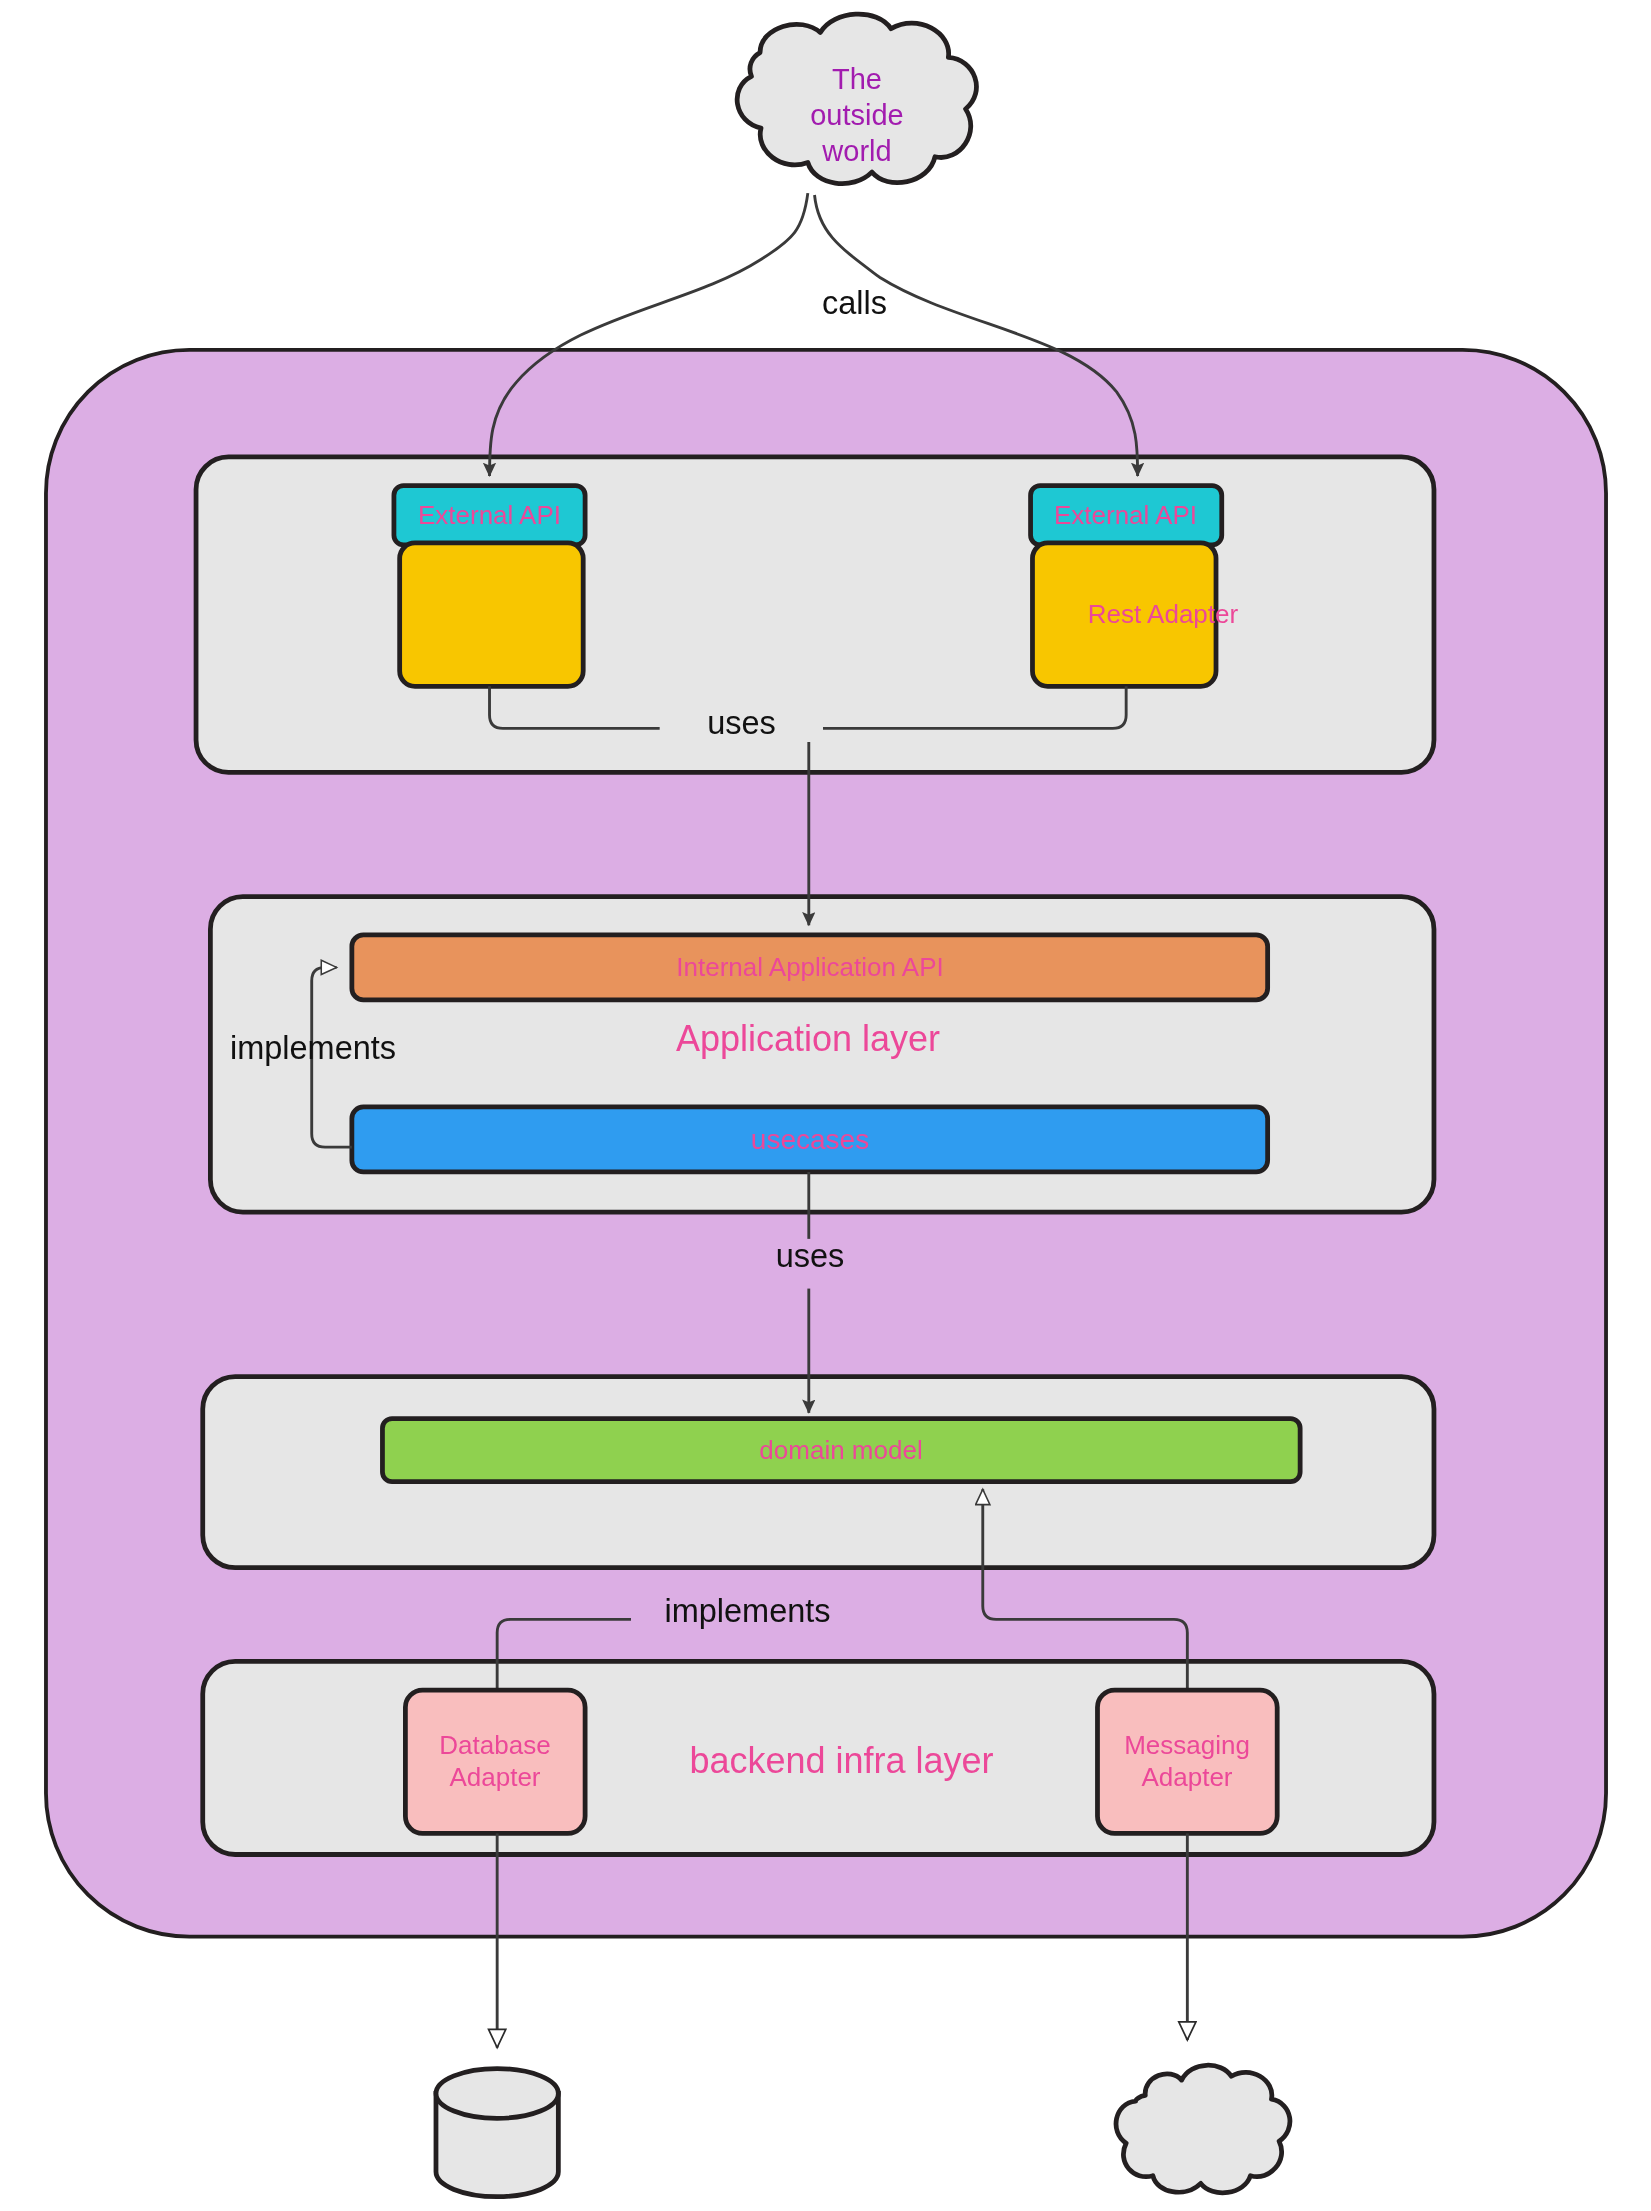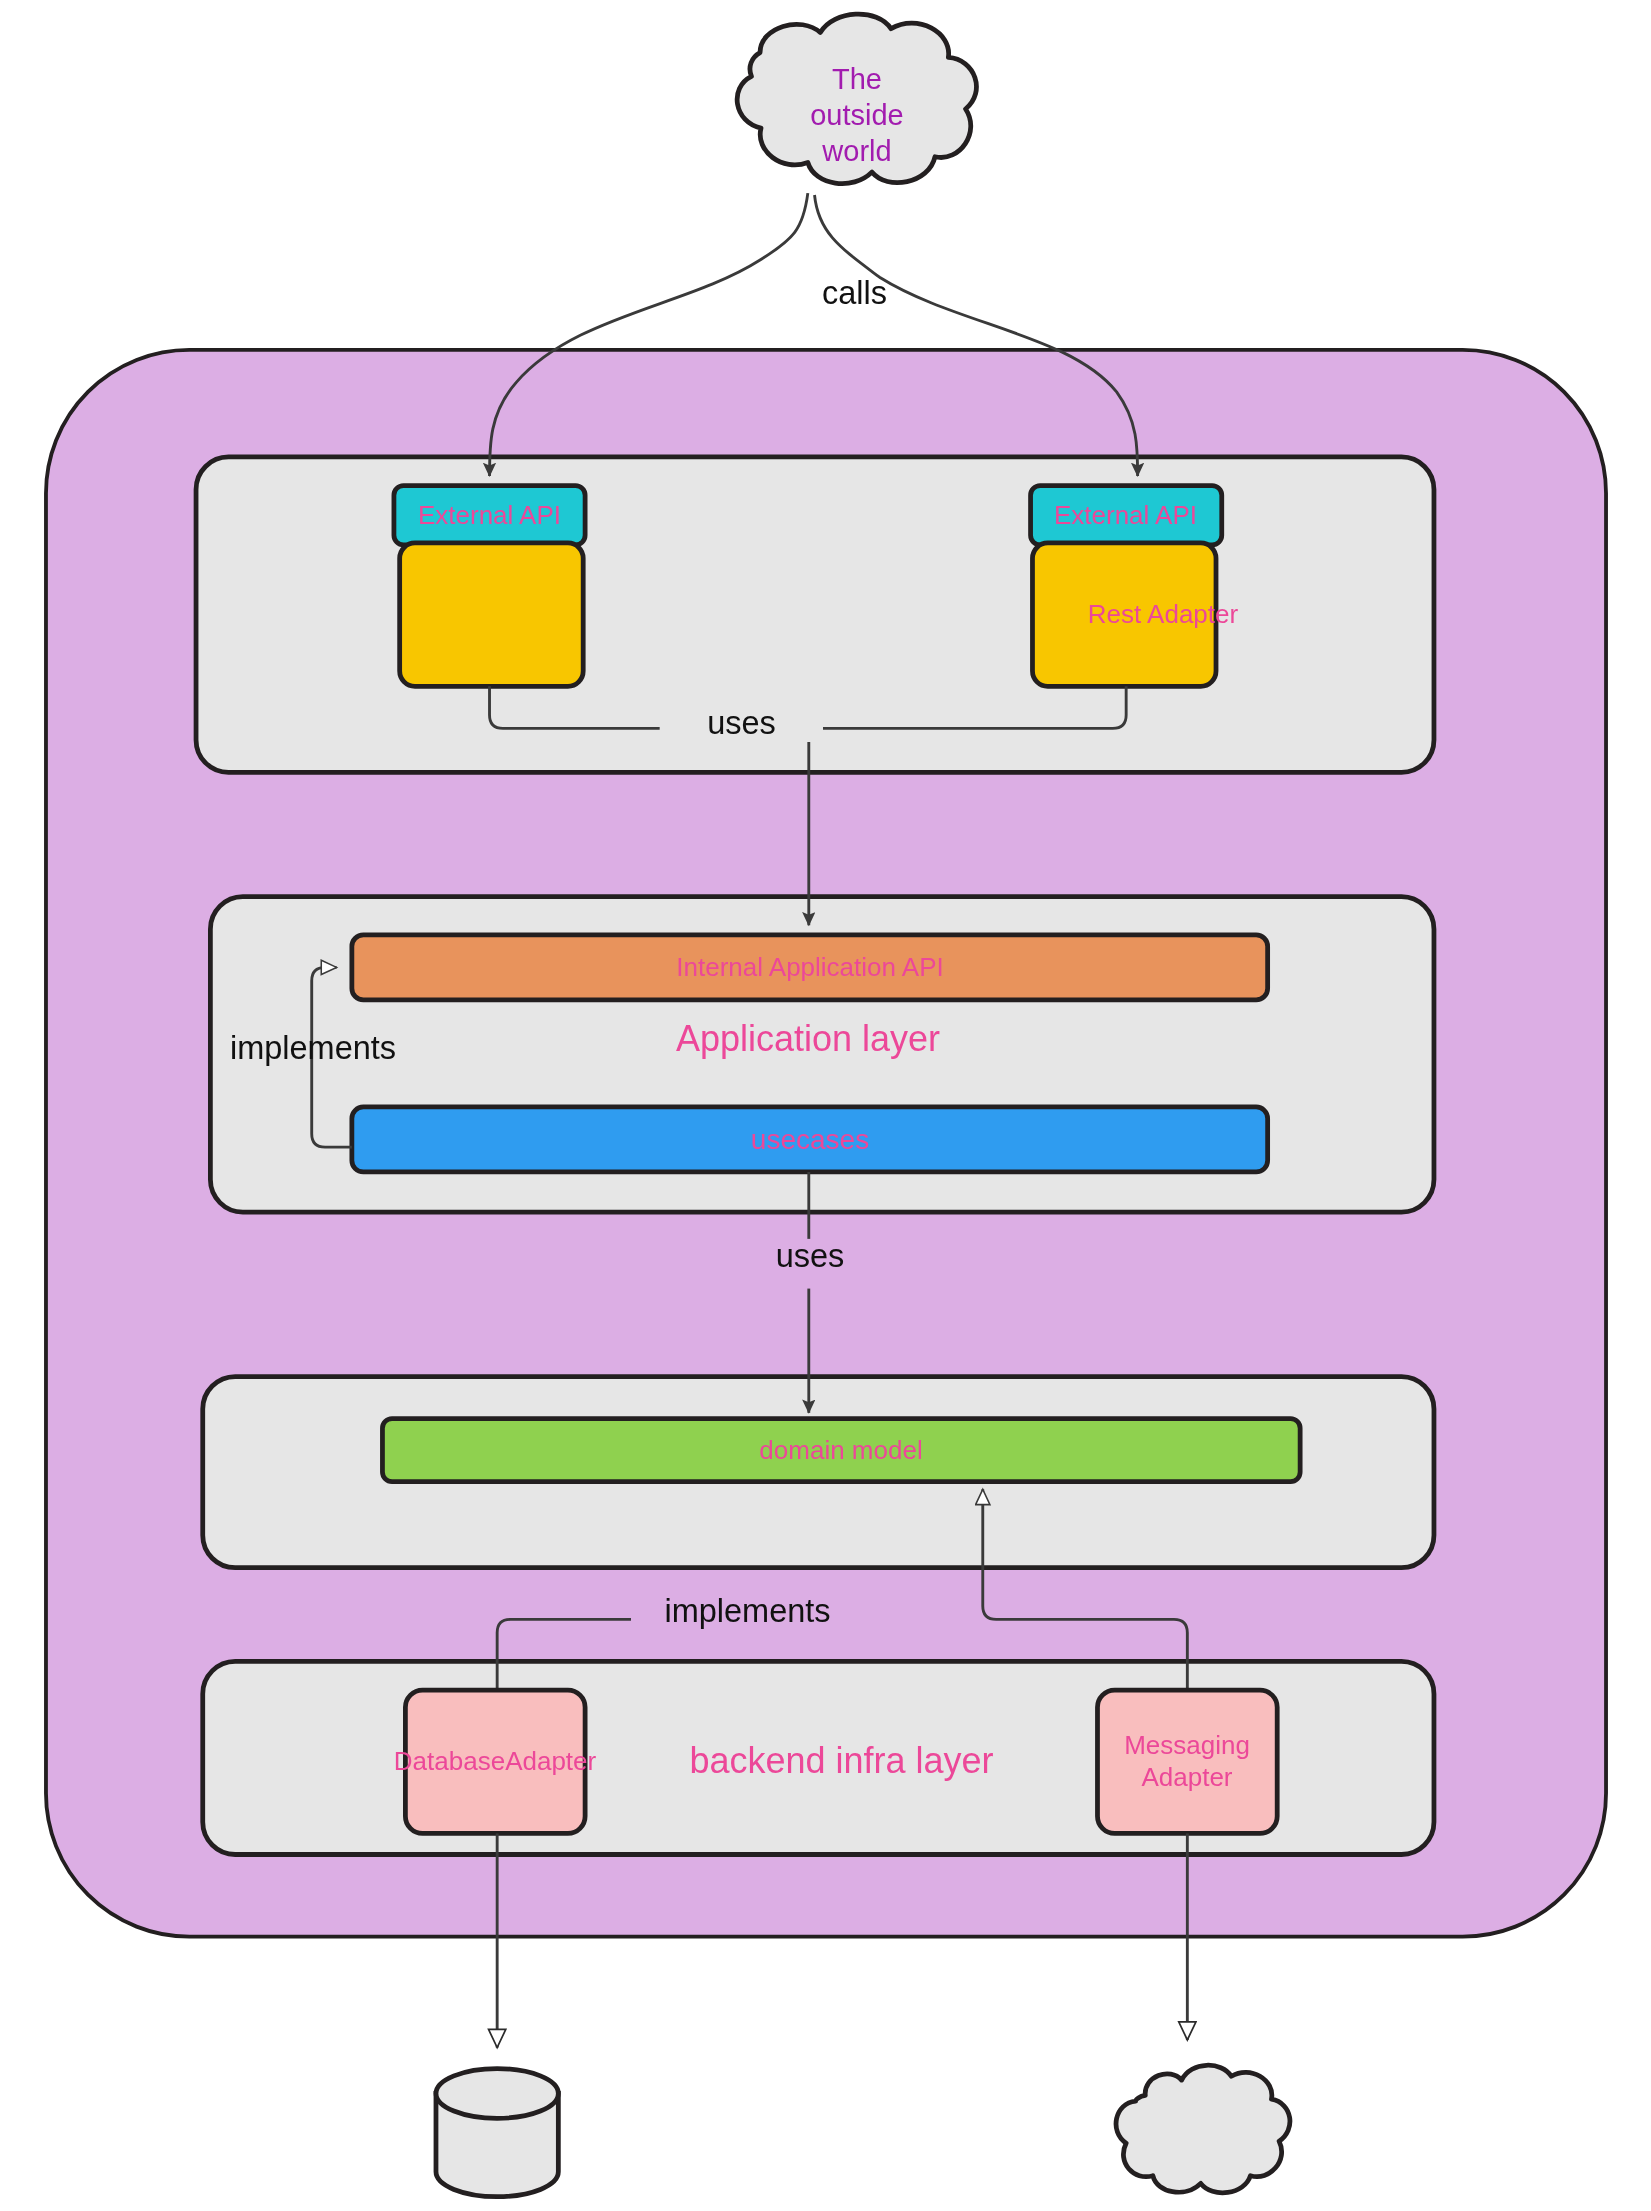--- a/index.html
+++ b/index.html
@@ -193,21 +193,21 @@
     </g>
   </svg>
 
   <div class="lbl-wrap" style="left:765px; top:48px; width:184px; height:134px; font-size:29px;
               flex-direction:column;">
     <span>The</span>
     <span>outside</span>
     <span>world</span>
   </div>
 
-  <div class="edge-lbl" style="left:822px; top:275px; font-size:32.5px;">calls</div>
+  <div class="edge-lbl" style="left:822px; top:285px; font-size:32.5px;">calls</div>
 
   <div class="box-lbl" style="left:394px; top:486px; width:191px; height:59px; font-size:26px;">External  API</div>
   <div class="box-lbl" style="left:1030px; top:486px; width:191px; height:59px; font-size:26px;">External  API</div>
 
   <div class="box-lbl" style="left:1032px; top:543px; width:184px; height:143px; font-size:26px;margin-left:39px;">Rest Adapter</div>
 
 
   <div class="edge-lbl" style="left:660px; top:705px; width:163px; font-size:32.5px; background:#e6e6e6;">uses</div>
 
   <div class="box-lbl" style="left:352px; top:935px; width:916px; height:65px; font-size:26px;">Internal Application API</div>
@@ -218,21 +218,21 @@
   <div class="edge-lbl" style="left:205px; top:1030px; width:216px; font-size:32.5px;">implements</div>
 
   <div class="edge-lbl" style="left:746px; top:1238px; width:128px; font-size:32.5px;">uses</div>
 
   <div class="box-lbl" style="left:382px; top:1419px; width:918px; height:63px; font-size:26px;">domain model</div>
 
 
   <div class="edge-lbl" style="left:627px; top:1593px; width:241px; font-size:32.5px;">implements</div>
 
   <div class="box-lbl" style="left:405px; top:1690px; width:180px; height:143px; font-size:26px;
-              flex-direction:row;">
+              flex-direction:column;">
     <span>Database</span>
     <span>Adapter</span>
   </div>
   <div class="box-lbl" style="left:1097px; top:1690px; width:180px; height:143px; font-size:26px;
               flex-direction:column;">
     <span>Messaging</span>
     <span>Adapter</span>
   </div>
 
   <div class="box-lbl" style="left:593px; top:1732px; width:497px; height:57px; font-size:36px;">backend infra layer</div>

